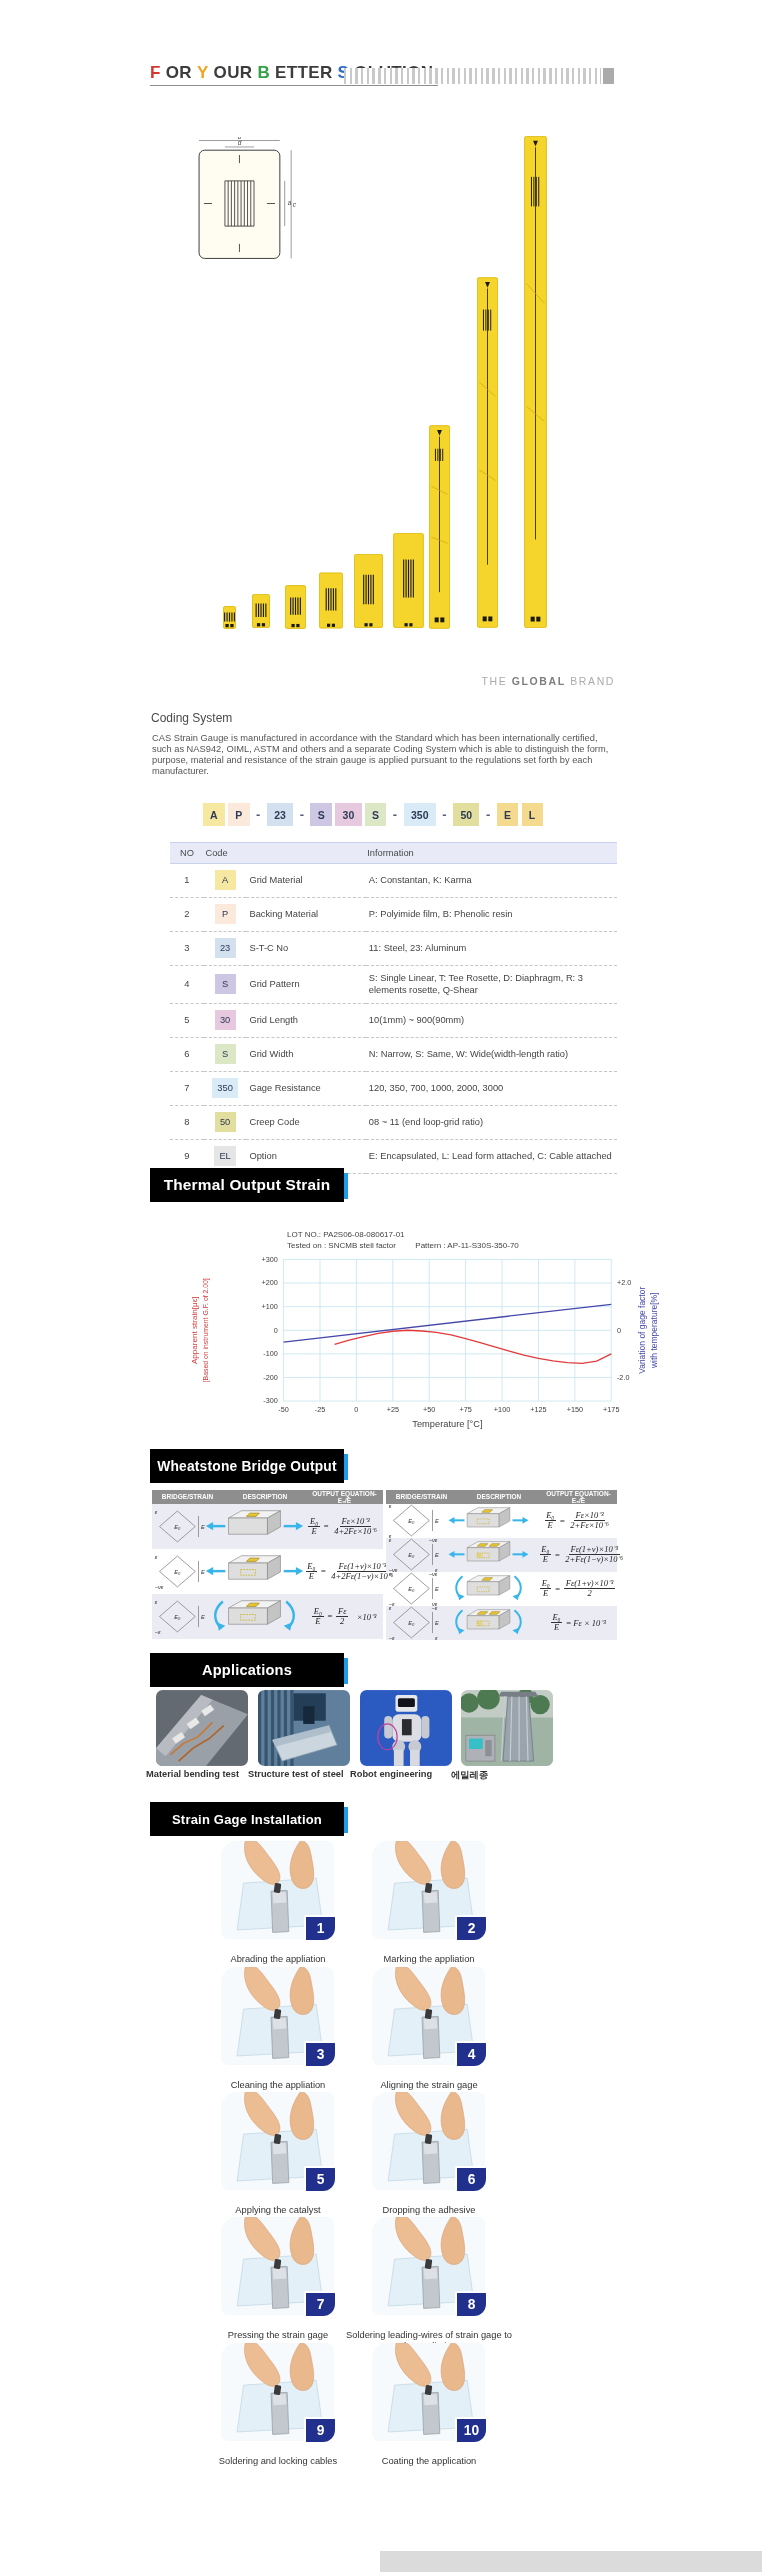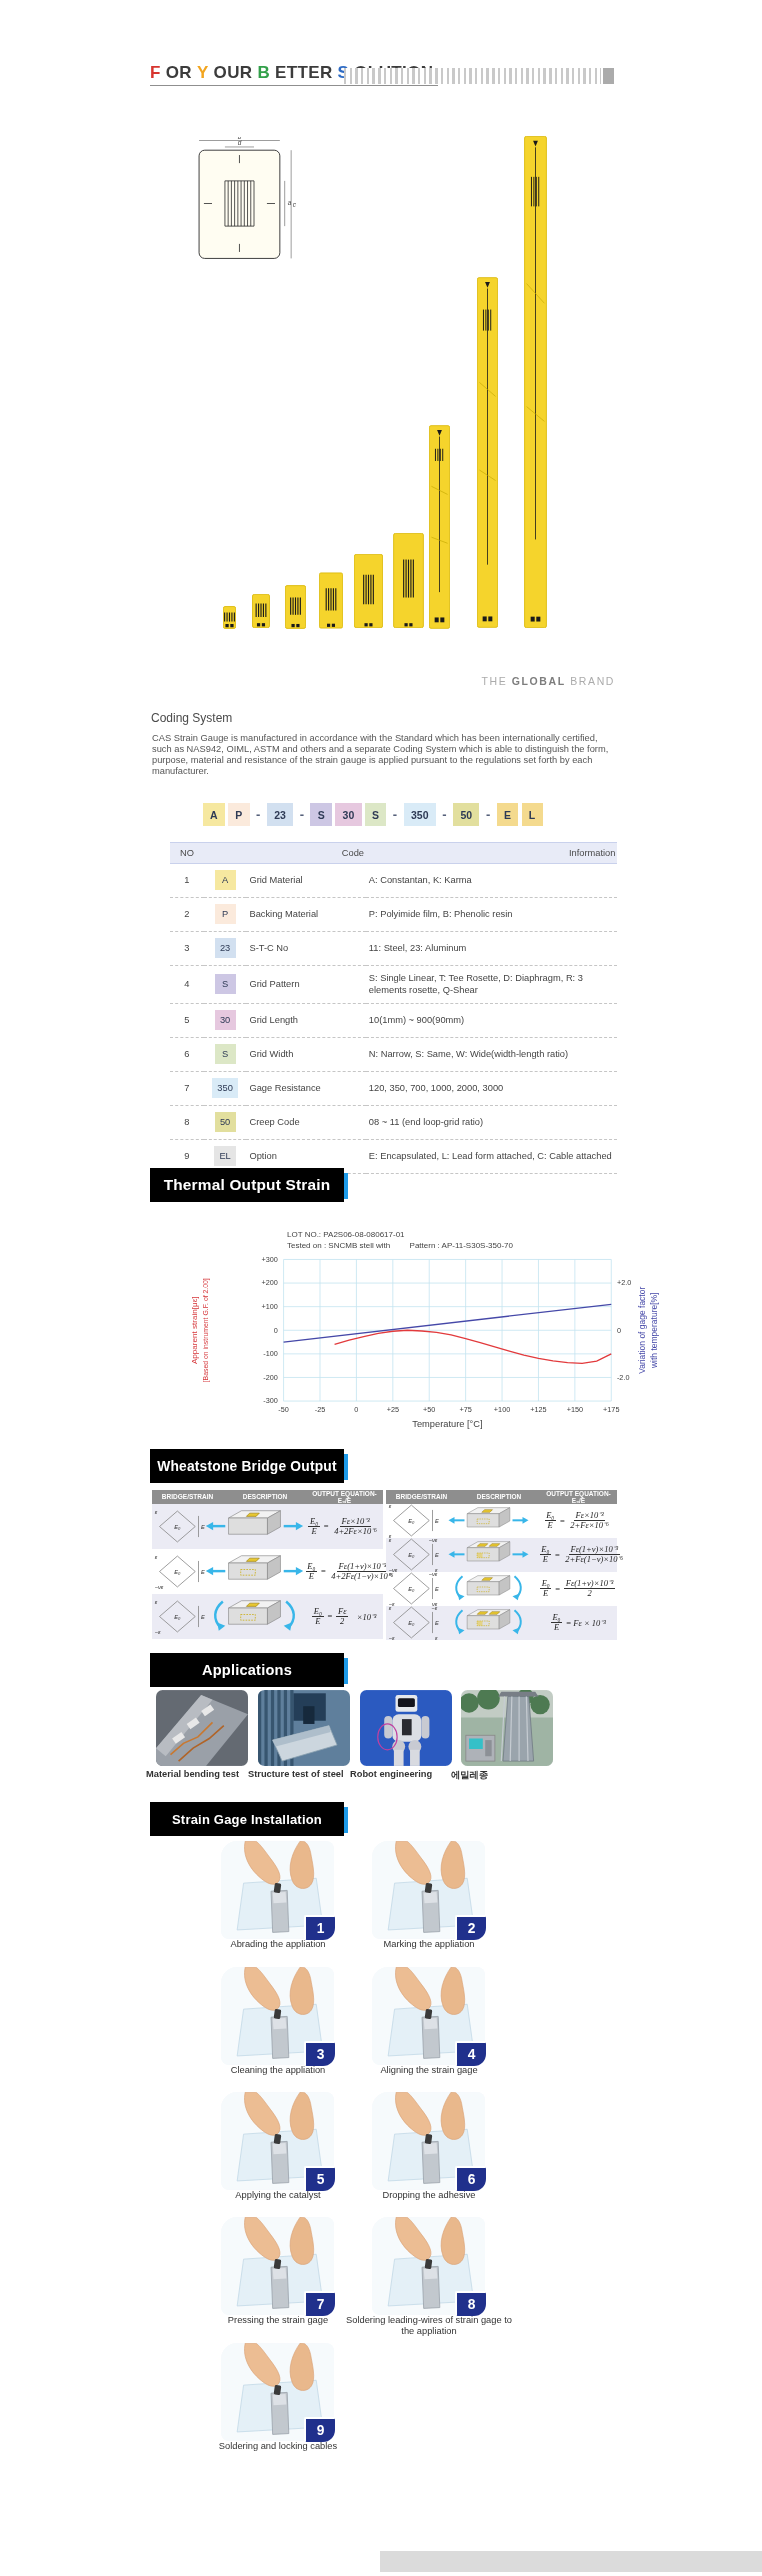--- a/index.html
+++ b/index.html
@@ -24,21 +24,21 @@
   #coding-heading{position:absolute;left:151px;top:711px;font-size:12px;color:#4a4a4a}
   #coding-paragraph{position:absolute;left:152px;top:733px;width:465px;font-size:9.3px;
     line-height:11px;color:#555}
   #chips{position:absolute;left:201px;top:803px;display:flex;align-items:center}
   .chip{display:inline-block;padding:5.7px 7.3px;font-size:10.5px;font-weight:bold;color:#2e3a55;margin:0 1.6px}
   .chip-dash{margin:0 4.9px;color:#55607a;font-weight:bold}
 
   #coding-table{position:absolute;left:170px;top:842px;width:447px;border-collapse:collapse;
     font-size:9.3px;color:#444}
   #coding-table thead td{background:#e8ebf7;border-top:0.8px solid #c9d1ec;border-bottom:0.8px solid #c9d1ec;
-    text-align:right;padding:4.9px 1.6px;color:#4a4a4a}
+    text-align:left;padding:4.9px 1.6px;color:#4a4a4a}
   #coding-table tbody td{border-bottom:0.8px dashed #c6c6c6;padding:6.5px 3.2px;vertical-align:middle;line-height:12px}
   #coding-table .c-no{width:27.5px;text-align:center}
   #coding-table .c-chip{width:36px;text-align:center}
   #coding-table .c-label{width:113px}
   .tchip{display:inline-block;padding:4px 4.9px;min-width:11.3px;text-align:center;color:#2e3a55}
 
   
   .banner{position:absolute;width:197px;height:26px}
   .banner .shadow{position:absolute;left:104px;top:4.9px;width:94px;height:26px;background:#1e9be9}
   .banner .bar{position:absolute;left:0;top:0;width:194px;height:34px;background:#000;color:#fff;
@@ -74,21 +74,21 @@
   
   .appcard{position:absolute;width:92px;height:76px;border-radius:6.5px;overflow:hidden}
   .appcap{position:absolute;top:1769px;width:113px;font-size:9.3px;font-weight:bold;color:#333}
 
   
   .step{position:absolute;width:113px}
   .photo{width:113px;height:98px;border-radius:16px 8px 8px 8px;overflow:hidden;position:relative;background:#f5f9fc}
   .badge{position:absolute;left:83px;top:74px;width:29px;height:23px;background:#20308c;color:#fff;
     font-size:13.8px;font-weight:bold;display:flex;align-items:center;justify-content:center;
     border-radius:2.4px 2.4px 12px 2.4px;border-left:2.4px solid #fff;border-top:2.4px solid #fff}
-  .scaption{width:170px;margin-left:-28px;text-align:center;font-size:9.3px;color:#333;margin-top:0;line-height:11.3px}
+  .scaption{width:170px;margin-left:-28px;text-align:center;font-size:9.3px;color:#333;margin-top:15px;line-height:11.3px}
 
   #footer-bar{position:absolute;left:380px;top:2551px;width:382px;height:21px;background:#dbdbdb}
 </style>
 </head>
 <body>
 
 <div id="page">
 
   <div id="header-title"><span><span style="color:#d7352f">F</span>OR</span><span><span style="color:#f2a51f">Y</span>OUR</span><span><span style="color:#33a04a">B</span>ETTER</span><span><span style="color:#2e6bc4">S</span>OLUTION</span></div>
   <div id="header-stripes"></div>
@@ -310,21 +310,21 @@
         </tr>
       </tbody>
   </table>
 
   <div class="banner f19" style="left:150px;top:1168px">
     <div class="shadow"></div>
     <div class="bar">Thermal Output Strain</div>
   </div>
   <div id="lot-lines">
     <div>LOT NO.: PA2S06-08-080617-01</div>
-    <div><span>Tested on : SNCMB stell with</span><span class="gap"></span><span>Pattern : AP-11-S30S-350-70</span></div>
+    <div><span>Tested on : SNCMB stell factor</span><span class="gap"></span><span>Pattern : AP-11-S30S-350-70</span></div>
   </div>
   <div class="abs" style="left:150px;top:1253px" id="chart-holder"><svg width="518" height="178" viewBox="0 0 640 220">
         <line x1="165" y1="8" x2="165" y2="183" stroke="#c3e4f0" stroke-width="1"></line>
         <line x1="210" y1="8" x2="210" y2="183" stroke="#c3e4f0" stroke-width="1"></line>
         <line x1="255" y1="8" x2="255" y2="183" stroke="#c3e4f0" stroke-width="1"></line>
         <line x1="300" y1="8" x2="300" y2="183" stroke="#c3e4f0" stroke-width="1"></line>
         <line x1="345" y1="8" x2="345" y2="183" stroke="#c3e4f0" stroke-width="1"></line>
         <line x1="390" y1="8" x2="390" y2="183" stroke="#c3e4f0" stroke-width="1"></line>
         <line x1="435" y1="8" x2="435" y2="183" stroke="#c3e4f0" stroke-width="1"></line>
         <line x1="480" y1="8" x2="480" y2="183" stroke="#c3e4f0" stroke-width="1"></line>
@@ -810,14 +810,27 @@
           <polygon points="28,52 118,46 126,104 20,110" fill="#e4f0f7" stroke="#c2d8e6"></polygon>
           <polygon points="62,62 82,61 84,112 64,113" fill="#c2c8ce" stroke="#9aa2aa"></polygon>
           <polygon points="64,64 80,63 81,76 65,77" fill="#dde1e6"></polygon>
           <path d="M30,0 C26,18 36,36 52,48 C60,54 68,56 72,49 C76,42 68,30 61,21 C53,10 47,2 43,0 Z" fill="#ecbd93" stroke="#d9a276" stroke-width="0.8"></path>
           <path d="M98,0 C88,14 82,32 88,48 C92,60 106,62 112,53 C118,44 113,26 111,14 C109,5 105,0 101,0 Z" fill="#e9b88c" stroke="#d9a276" stroke-width="0.8"></path>
           <rect x="66" y="52" width="8" height="12" rx="2" fill="#3a3a3a" transform="rotate(8 70 58)"></rect>
         </svg></div>
       <div class="badge">9</div>
       <div class="scaption">Soldering and locking cables</div>
     </div>
+    <div class="step" style="left:372px;top:2343px">
+      <div class="photo"><svg width="113" height="98" viewBox="0 0 140 121">
+          <rect x="0" y="0" width="140" height="121" fill="#f6fafc"></rect>
+          <polygon points="28,52 118,46 126,104 20,110" fill="#e4f0f7" stroke="#c2d8e6"></polygon>
+          <polygon points="62,62 82,61 84,112 64,113" fill="#c2c8ce" stroke="#9aa2aa"></polygon>
+          <polygon points="64,64 80,63 81,76 65,77" fill="#dde1e6"></polygon>
+          <path d="M30,0 C26,18 36,36 52,48 C60,54 68,56 72,49 C76,42 68,30 61,21 C53,10 47,2 43,0 Z" fill="#ecbd93" stroke="#d9a276" stroke-width="0.8"></path>
+          <path d="M98,0 C88,14 82,32 88,48 C92,60 106,62 112,53 C118,44 113,26 111,14 C109,5 105,0 101,0 Z" fill="#e9b88c" stroke="#d9a276" stroke-width="0.8"></path>
+          <rect x="66" y="52" width="8" height="12" rx="2" fill="#3a3a3a" transform="rotate(8 70 58)"></rect>
+        </svg></div>
+      <div class="badge">10</div>
+      <div class="scaption">Coating the application</div>
+    </div>
   </div>
 
 
 </body></html>

